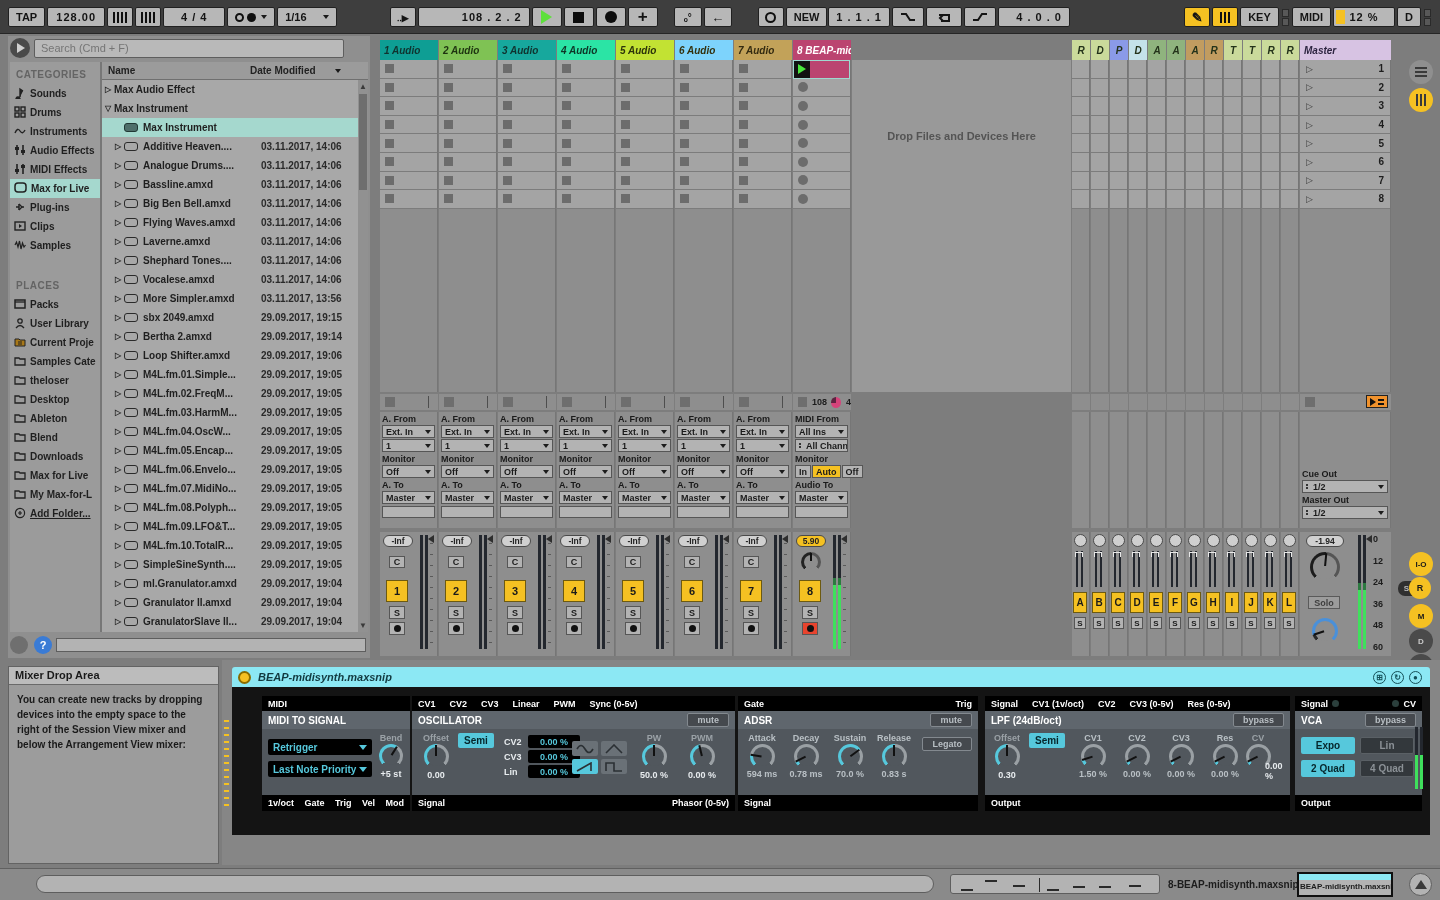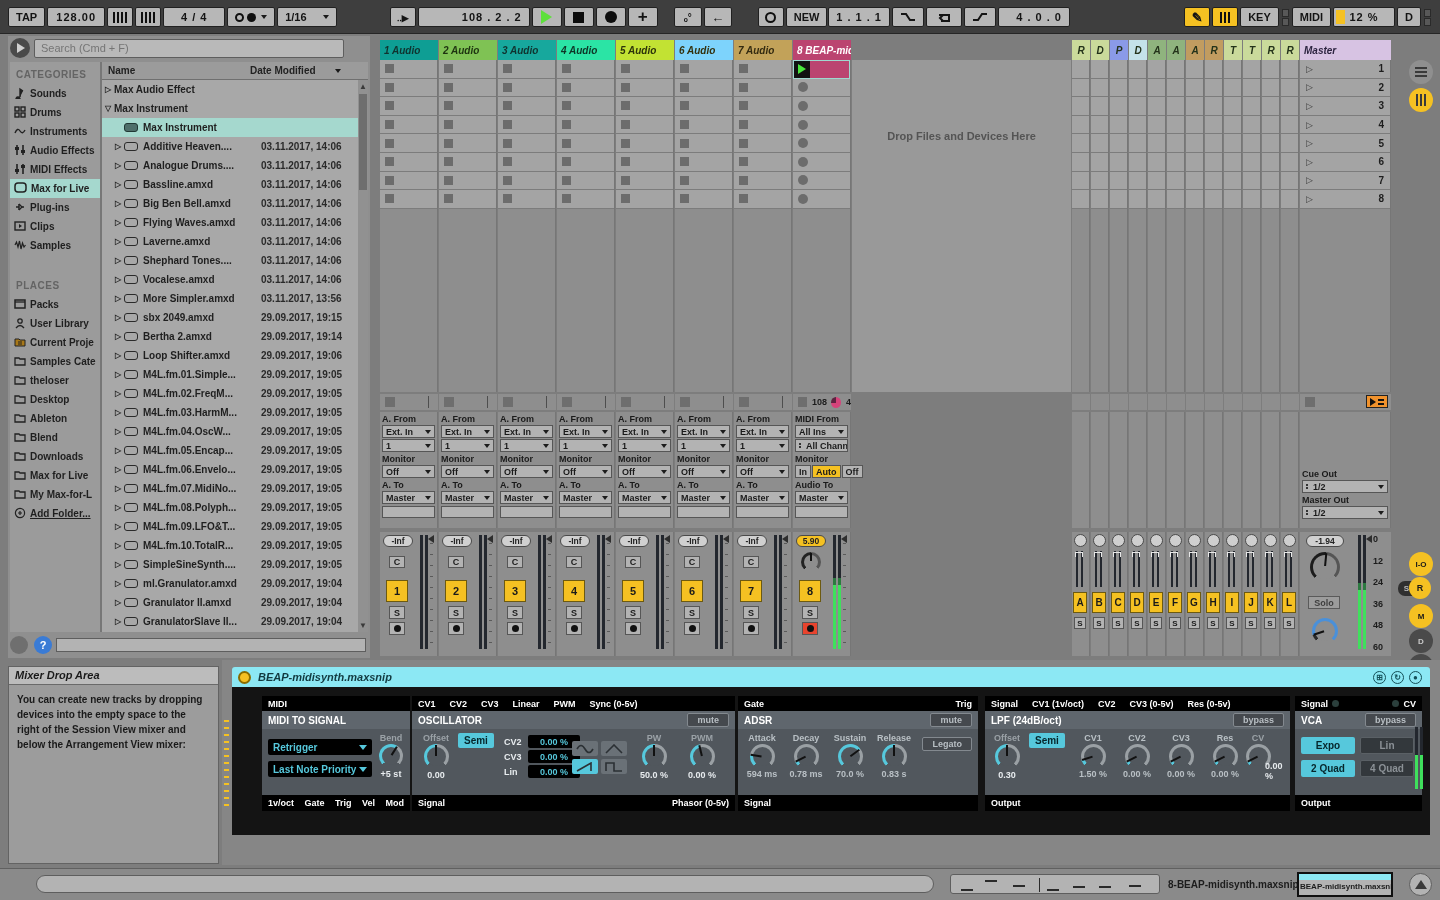--- a/index.html
+++ b/index.html
@@ -183,21 +183,21 @@
   .rs-txt { font-size:8px; font-weight:bold; color:#1a1a1a; }
   .rs-pair { position:absolute; left:-6px; display:flex; align-items:center; }
   .rs-pair .s-tab { width:17px; height:15px; background:#2f2f2f; border-radius:7px 0 0 7px; color:#bbb;
     font-size:8px; font-weight:bold; text-align:center; line-height:15px; margin-right:-6px; }
   .rs-pair .yc { width:22px; height:22px; border-radius:50%; background:#f5c122; font-size:9px; font-weight:bold;
     color:#1a1a1a; text-align:center; line-height:22px; position:relative; }
 
   
   #info { position:absolute; left:8px; top:666px; width:211px; height:198px; background:#9c9c9c; border:1px solid #636363; }
   #info-title { height:18px; background:#bcbcbc; border-bottom:1px solid #6a6a6a; font-size:11px; font-weight:bold;
-    font-style:italic; color:#1a1a1a; padding:2px 0 15px 6px; }
+    color:#1a1a1a; padding:2px 0 15px 6px; }
   #info-body { padding:7px 8px; font-size:10px; font-weight:bold; color:#1a1a1a; line-height:1.5; }
   #info-body ul { margin:8px 0 0 14px; }
   #info-body li { margin-bottom:8px; list-style:square; }
 
   
   #device { position:absolute; left:222px; top:660px; width:1218px; height:205px; background:#868686; }
   #dev-grip { position:absolute; left:2px; top:60px; width:5px; height:90px;
     background:repeating-linear-gradient(#f5c122 0 2px, transparent 2px 7px); }
   #dev-title { position:absolute; left:10px; top:7px; width:1198px; height:20px; background:#8ce8f4;
     border-radius:3px 3px 0 0; display:flex; align-items:center; }

